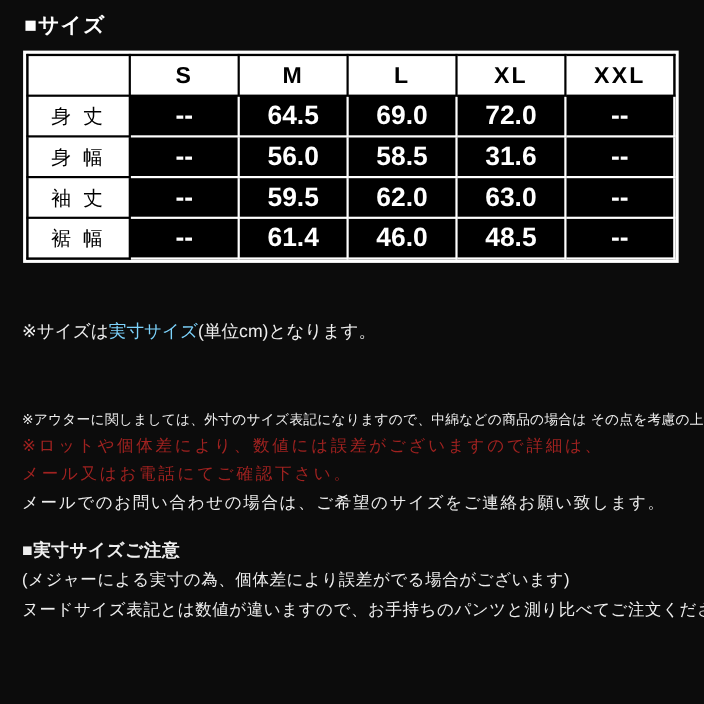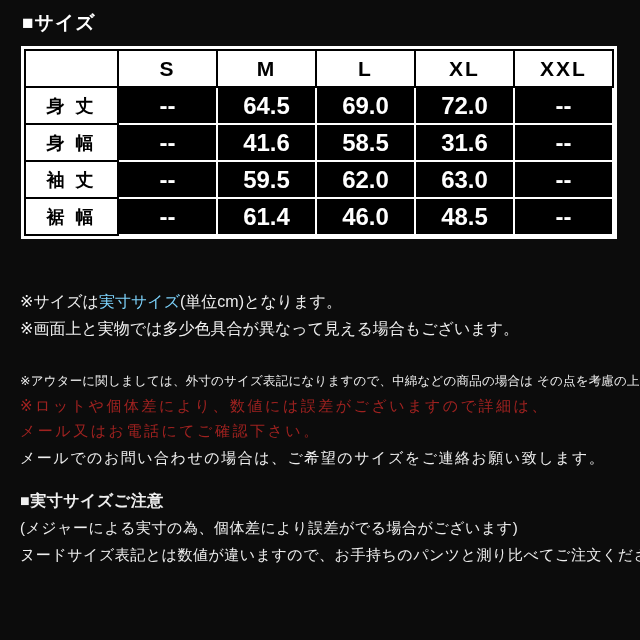--- a/index.html
+++ b/index.html
@@ -40,21 +40,21 @@
     border: 2px solid #000000;
     font-size: 21px; font-weight: bold; letter-spacing: 2px;
   }
   th.corner {
     background: #ffffff;
     border: 2px solid #000000;
   }
   td.row-label {
     background: #ffffff; color: #000000;
     border: 2px solid #000000;
-    font-size: 18px; font-weight: bold; letter-spacing: 3px;
+    font-size: 18px; font-weight: normal; letter-spacing: 3px;
   }
   td.val {
     background: #000000; color: #ffffff;
     border: 2px solid #ffffff;
     font-size: 24px; font-weight: bold;
   }
 
   .notes1 {
     position: absolute; left: 20px; top: 288px;
     font-size: 16px; line-height: 27px; color: #efefef;
@@ -107,21 +107,21 @@
         <td class="row-label">身 丈</td>
         <td class="val">--</td>
         <td class="val">64.5</td>
         <td class="val">69.0</td>
         <td class="val">72.0</td>
         <td class="val">--</td>
       </tr>
       <tr>
         <td class="row-label">身 幅</td>
         <td class="val">--</td>
-        <td class="val">41.6</td>
+        <td class="val">56.0</td>
         <td class="val">58.5</td>
         <td class="val">31.6</td>
         <td class="val">--</td>
       </tr>
       <tr>
         <td class="row-label">袖 丈</td>
         <td class="val">--</td>
         <td class="val">59.5</td>
         <td class="val">62.0</td>
         <td class="val">63.0</td>
@@ -134,21 +134,20 @@
         <td class="val">46.0</td>
         <td class="val">48.5</td>
         <td class="val">--</td>
       </tr>
     </tbody>
       </table>
   </div>
 
   <div class="notes1">
     <div><span>※サイズは</span><span class="red-inline">実寸サイズ</span><span>(単位cm)となります。</span></div>
-    <div>※画面上と実物では多少色具合が異なって見える場合もございます。</div>
   </div>
 
   <div class="notes2">
     <div class="n4">※アウターに関しましては、外寸のサイズ表記になりますので、中綿などの商品の場合は その点を考慮の上、ご注文下さい。</div>
     <div class="n-red">※ロットや個体差により、数値には誤差がございますので詳細は、</div>
     <div class="n-red">メール又はお電話にてご確認下さい。</div>
     <div class="n7">メールでのお問い合わせの場合は、ご希望のサイズをご連絡お願い致します。</div>
   </div>
 
   <div class="caution">

